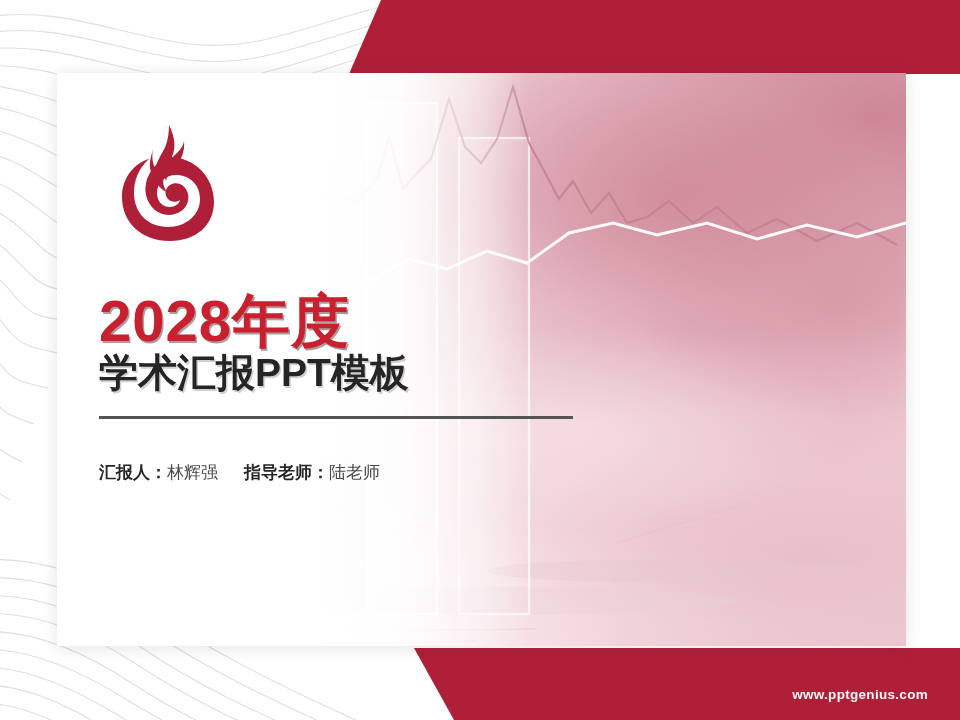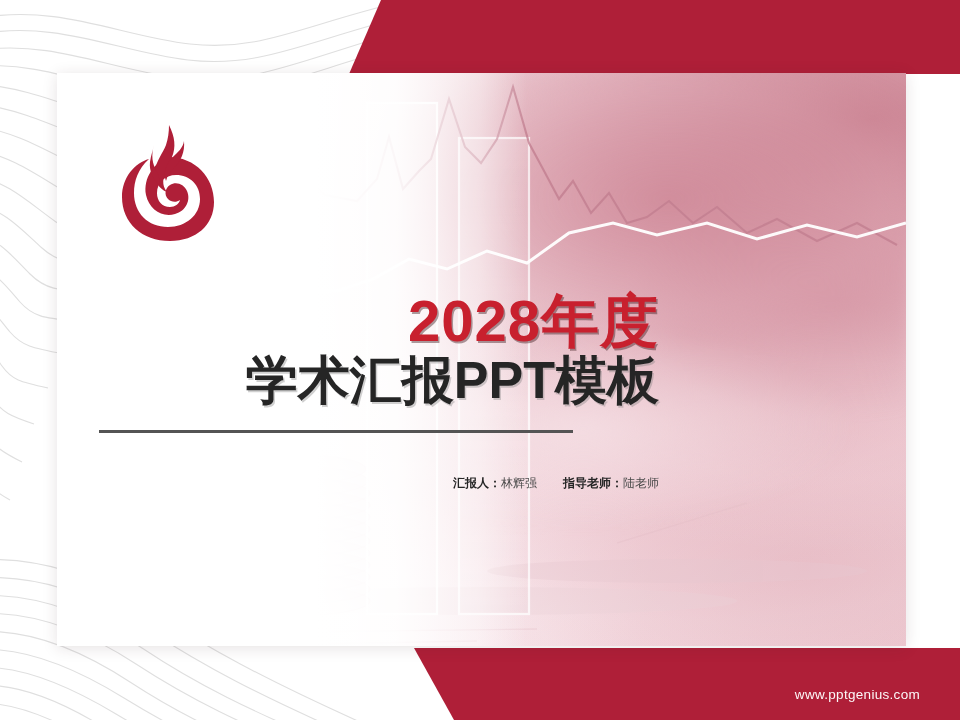--- a/index.html
+++ b/index.html
@@ -58,52 +58,53 @@
   .veil{
     position:absolute;left:0;top:0;width:470px;height:573px;
     background:linear-gradient(90deg,#fff 0%,#fff 55%,rgba(255,255,255,.92) 72%,rgba(255,255,255,.45) 90%,rgba(255,255,255,0) 100%);
   }
 
   
   .logo{position:absolute;left:55px;top:50px;width:108px;height:118px;}
   .logo svg{display:block;width:108px;height:118px;}
 
   
-  .text-block{position:absolute;left:42px;top:218px;width:560px;text-align:right;}
+  .text-block{position:absolute;left:42px;top:218px;width:560px;}
   .t-year{
     font-size:58px;font-weight:bold;color:var(--title-red);
     letter-spacing:1px;line-height:1.02;margin:0 0 2px 0;
     text-shadow:1.5px 1.5px 0 rgba(70,35,40,.45);
     white-space:nowrap;
   }
   .t-main{
-    font-size:52px;font-weight:bold;color:#252525;
+    font-size:39px;font-weight:bold;color:#252525;
     letter-spacing:0px;line-height:1.08;margin:0;
     text-shadow:1.5px 1.5px 0 rgba(120,120,120,.35);
     white-space:nowrap;
   }
   .divider{
     margin:22px 0 0 0;width:474px;height:3px;background:#545454;border:0;
   }
   .t-school{
     font-size:25px;color:#5e5e5e;font-weight:400;
     letter-spacing:1px;margin:24px 0 0 0;white-space:nowrap;
   }
   .t-people{
-    margin:42px 0 0 0;font-size:12px;color:#3a3a3a;white-space:nowrap;
+    margin:42px 0 0 0;font-size:17px;color:#3a3a3a;white-space:nowrap;
   }
   .t-people .lab{font-weight:bold;color:#262626;}
   .t-people .val{font-weight:400;color:#4a4a4a;}
   .t-people .gap{display:inline-block;width:26px;}
 
   
   .site-url{
-    position:absolute;right:40px;bottom:18px;
+    position:absolute;right:32px;bottom:18px;
     font-size:13.5px;color:#ffffff;letter-spacing:.3px;
     opacity:.97;
+    font-weight:bold;
   }
 </style>
 </head>
 <body>
 
 <div class="slide" style="--crimson:#AF1F38;--title-red:#C8202E;">
 
   <div class="topo">
     <svg viewBox="0 0 960 720" xmlns="http://www.w3.org/2000/svg" aria-hidden="true">
       <g fill="none" stroke="#DFDFDF" stroke-width="1.1">

